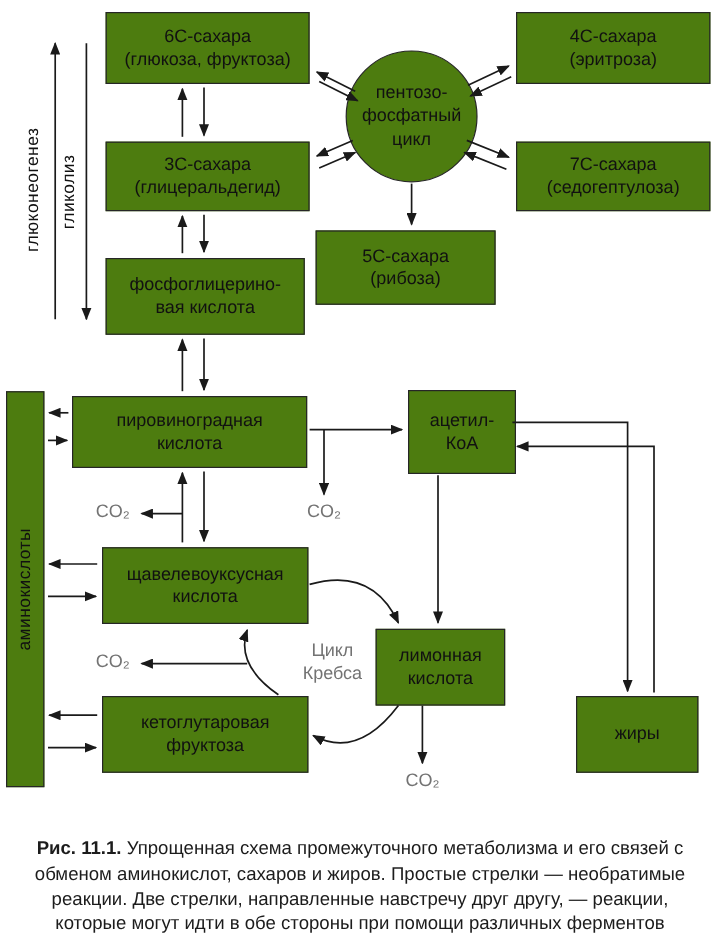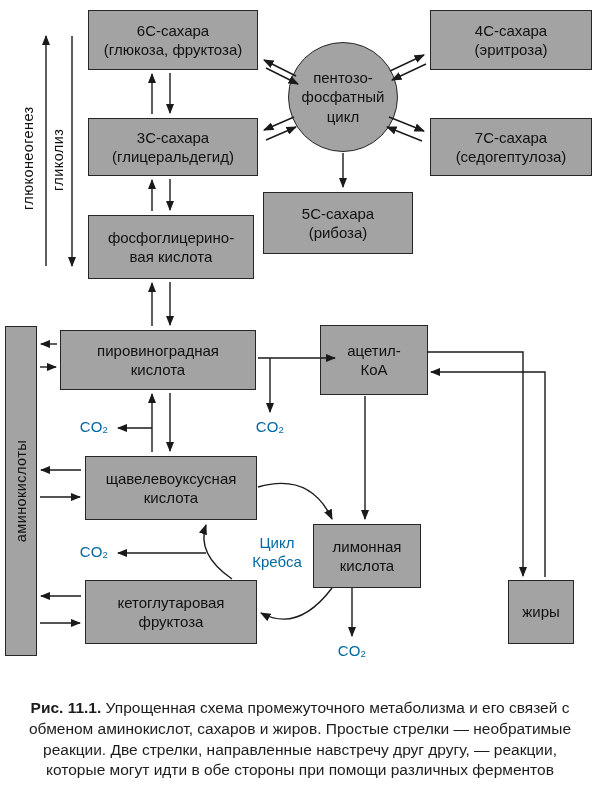--- a/index.html
+++ b/index.html
@@ -1,23 +1,23 @@
 <!DOCTYPE html>
 <html><head>
 <meta charset="utf-8">
 <style>
   html,body{margin:0;padding:0;background:#fff;}
   .page{position:relative;width:600px;height:786px;background:#fff;
         font-family:"Liberation Sans",sans-serif;color:#111;overflow:hidden;}
-  .box{position:absolute;border:1.4px solid #262626;background:#a3a3a3;
+  .box{position:absolute;border:1.4px solid #262626;background:#4d7c0f;
        display:flex;align-items:center;justify-content:center;text-align:center;
        white-space:pre-line;font-size:15px;line-height:1.28;color:#111;
        box-sizing:border-box;z-index:2;padding:2px;}
   .circle{border-radius:50%;}
-  .flabel{position:absolute;font-size:15px;line-height:1.25;color:#0369a1;z-index:2;
+  .flabel{position:absolute;font-size:15px;line-height:1.25;color:#737373;z-index:2;
           white-space:pre-line;text-align:center;}
   .vlabel{position:absolute;writing-mode:vertical-rl;transform:rotate(180deg);
           font-size:14.5px;color:#111;z-index:2;text-align:center;letter-spacing:.4px;}
   .vtext{writing-mode:vertical-rl;transform:rotate(180deg);white-space:nowrap;
          font-size:14.5px;letter-spacing:.4px;}
   .arrows{position:absolute;left:0;top:0;z-index:3;pointer-events:none;}
   .caption{position:absolute;left:18px;top:678px;width:564px;text-align:center;
            font-size:15.5px;line-height:1.34;color:#1c1c1c;z-index:2;margin-top:20px;}
 </style>
 </head>
@@ -35,29 +35,29 @@
   <div class="box" style="left:88px;top:118px;width:170px;height:58px">3С-сахара
 (глицеральдегид)</div>
   <div class="box" style="left:430px;top:118px;width:162px;height:58px">7С-сахара
 (седогептулоза)</div>
   <div class="box" style="left:263px;top:192px;width:150px;height:62px">5С-сахара
 (рибоза)</div>
   <div class="box" style="left:88px;top:215px;width:166px;height:64px">фосфоглицерино-
 вая кислота</div>
   <div class="box" style="left:60px;top:330px;width:196px;height:60px">пировиноградная
 кислота</div>
-  <div class="box" style="left:320px;top:325px;width:108px;height:70px">ацетил-
+  <div class="box" style="left:340px;top:325px;width:90px;height:70px">ацетил-
 КоА</div>
   <div class="box" style="left:85px;top:456px;width:172px;height:64px">щавелевоуксусная
 кислота</div>
   <div class="box" style="left:313px;top:524px;width:108px;height:64px">лимонная
 кислота</div>
   <div class="box" style="left:85px;top:580px;width:172px;height:64px">кетоглутаровая
 фруктоза</div>
-  <div class="box" style="left:508px;top:580px;width:66px;height:64px">жиры</div>
+  <div class="box" style="left:480px;top:580px;width:102px;height:64px">жиры</div>
   <div class="box" style="left:5px;top:326px;width:32px;height:330px">
     <span class="vtext">аминокислоты</span>
   </div>
 
   <div class="flabel" style="left:242px;top:534px;width:70px">Цикл
 Кребса</div>
   <div class="flabel" style="left:74px;top:418px;width:40px">CO₂</div>
   <div class="flabel" style="left:250px;top:418px;width:40px">CO₂</div>
   <div class="flabel" style="left:74px;top:543px;width:40px">CO₂</div>
   <div class="flabel" style="left:332px;top:642px;width:40px">CO₂</div>

